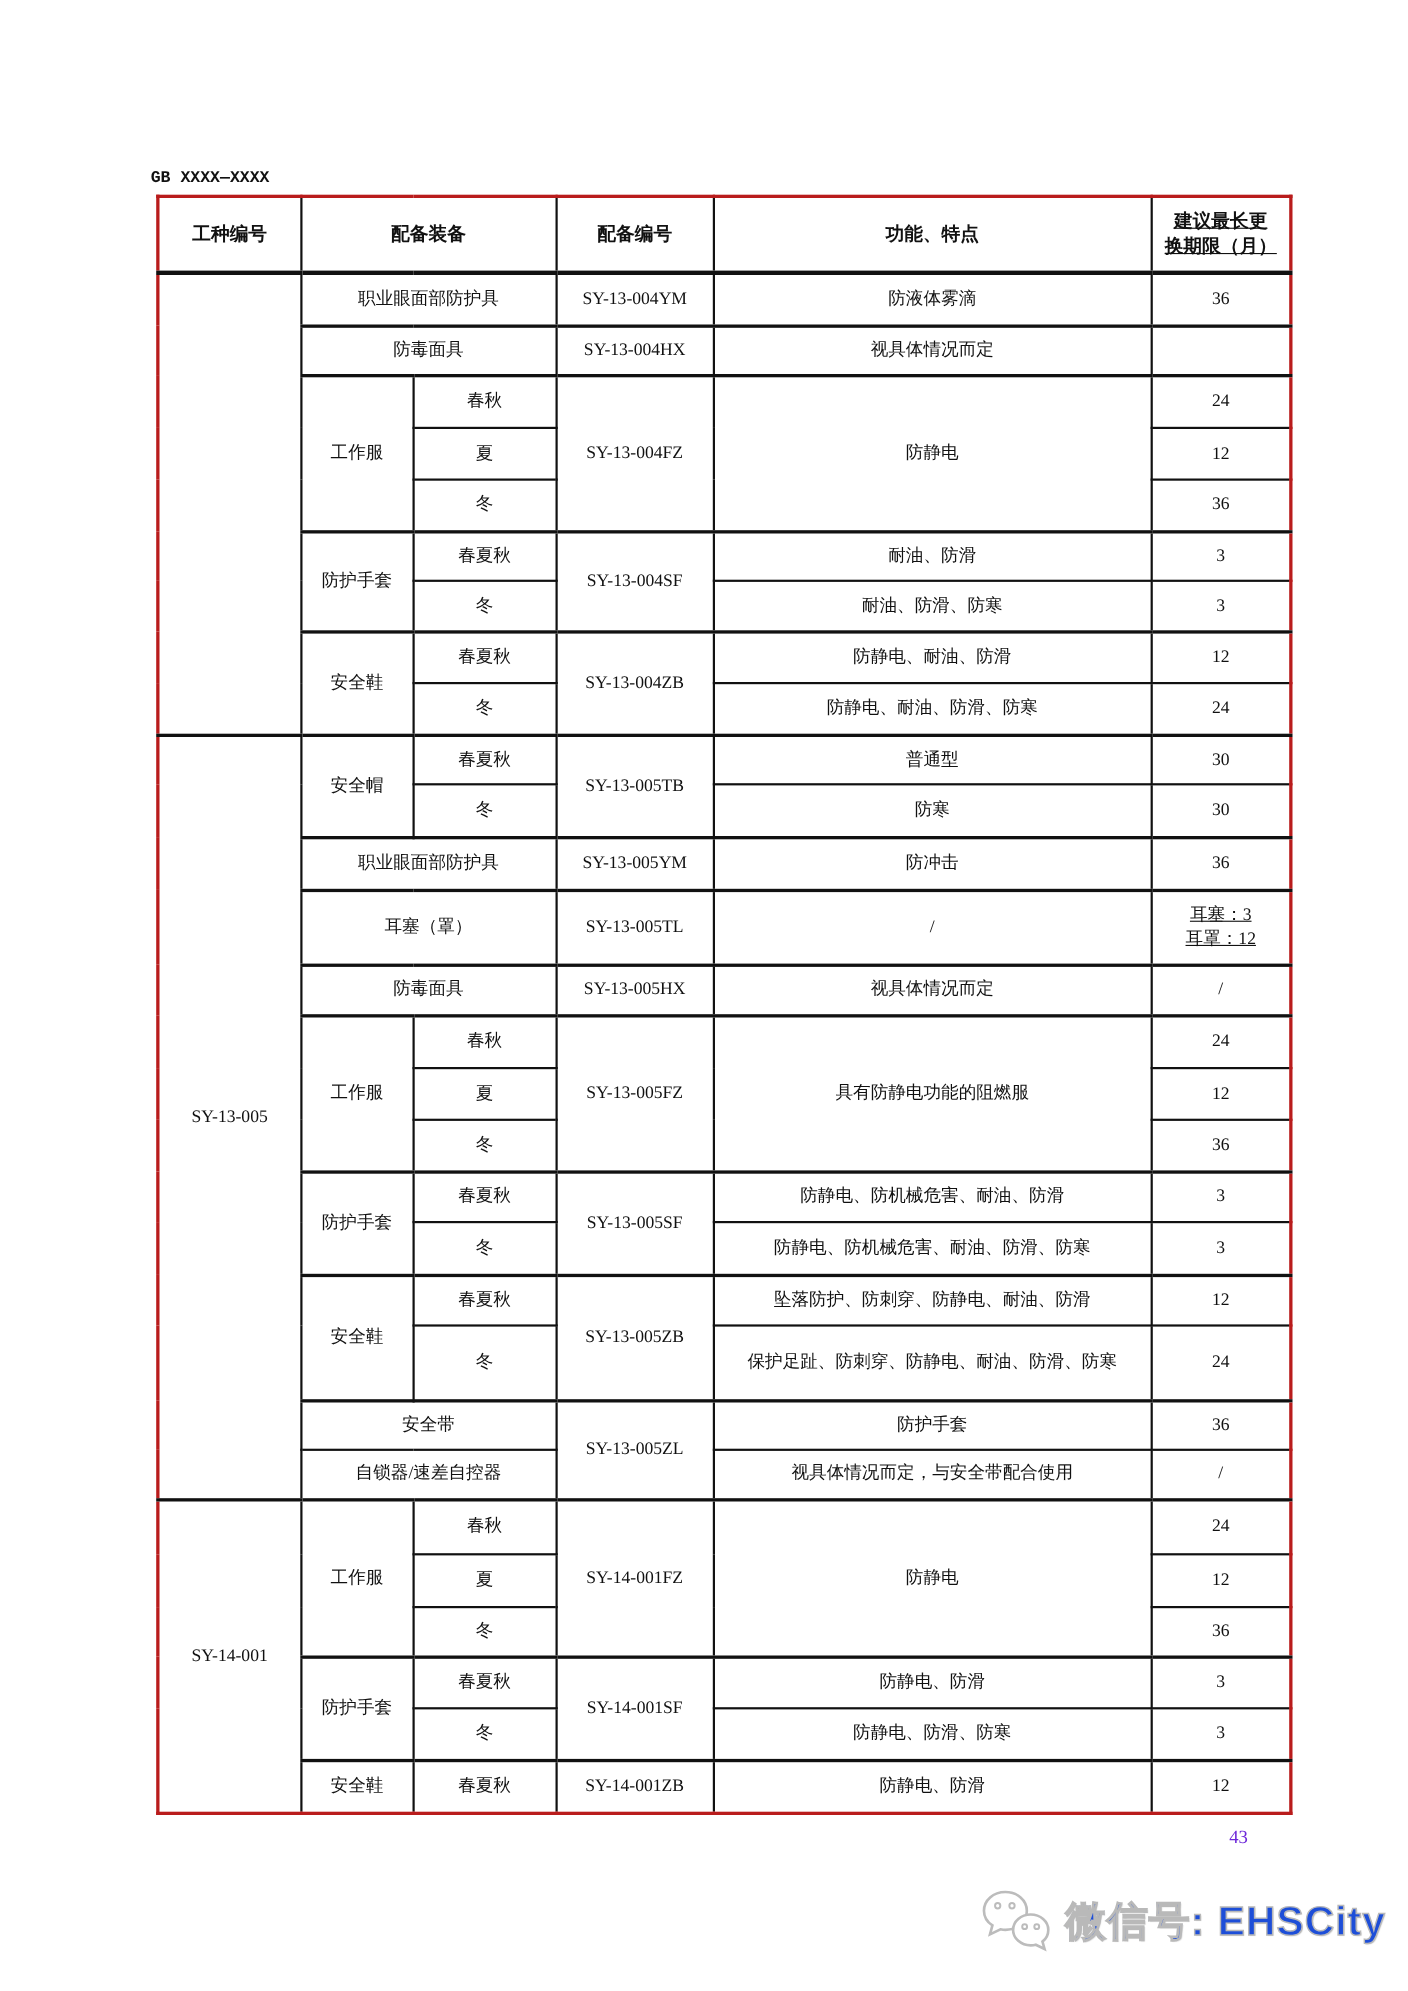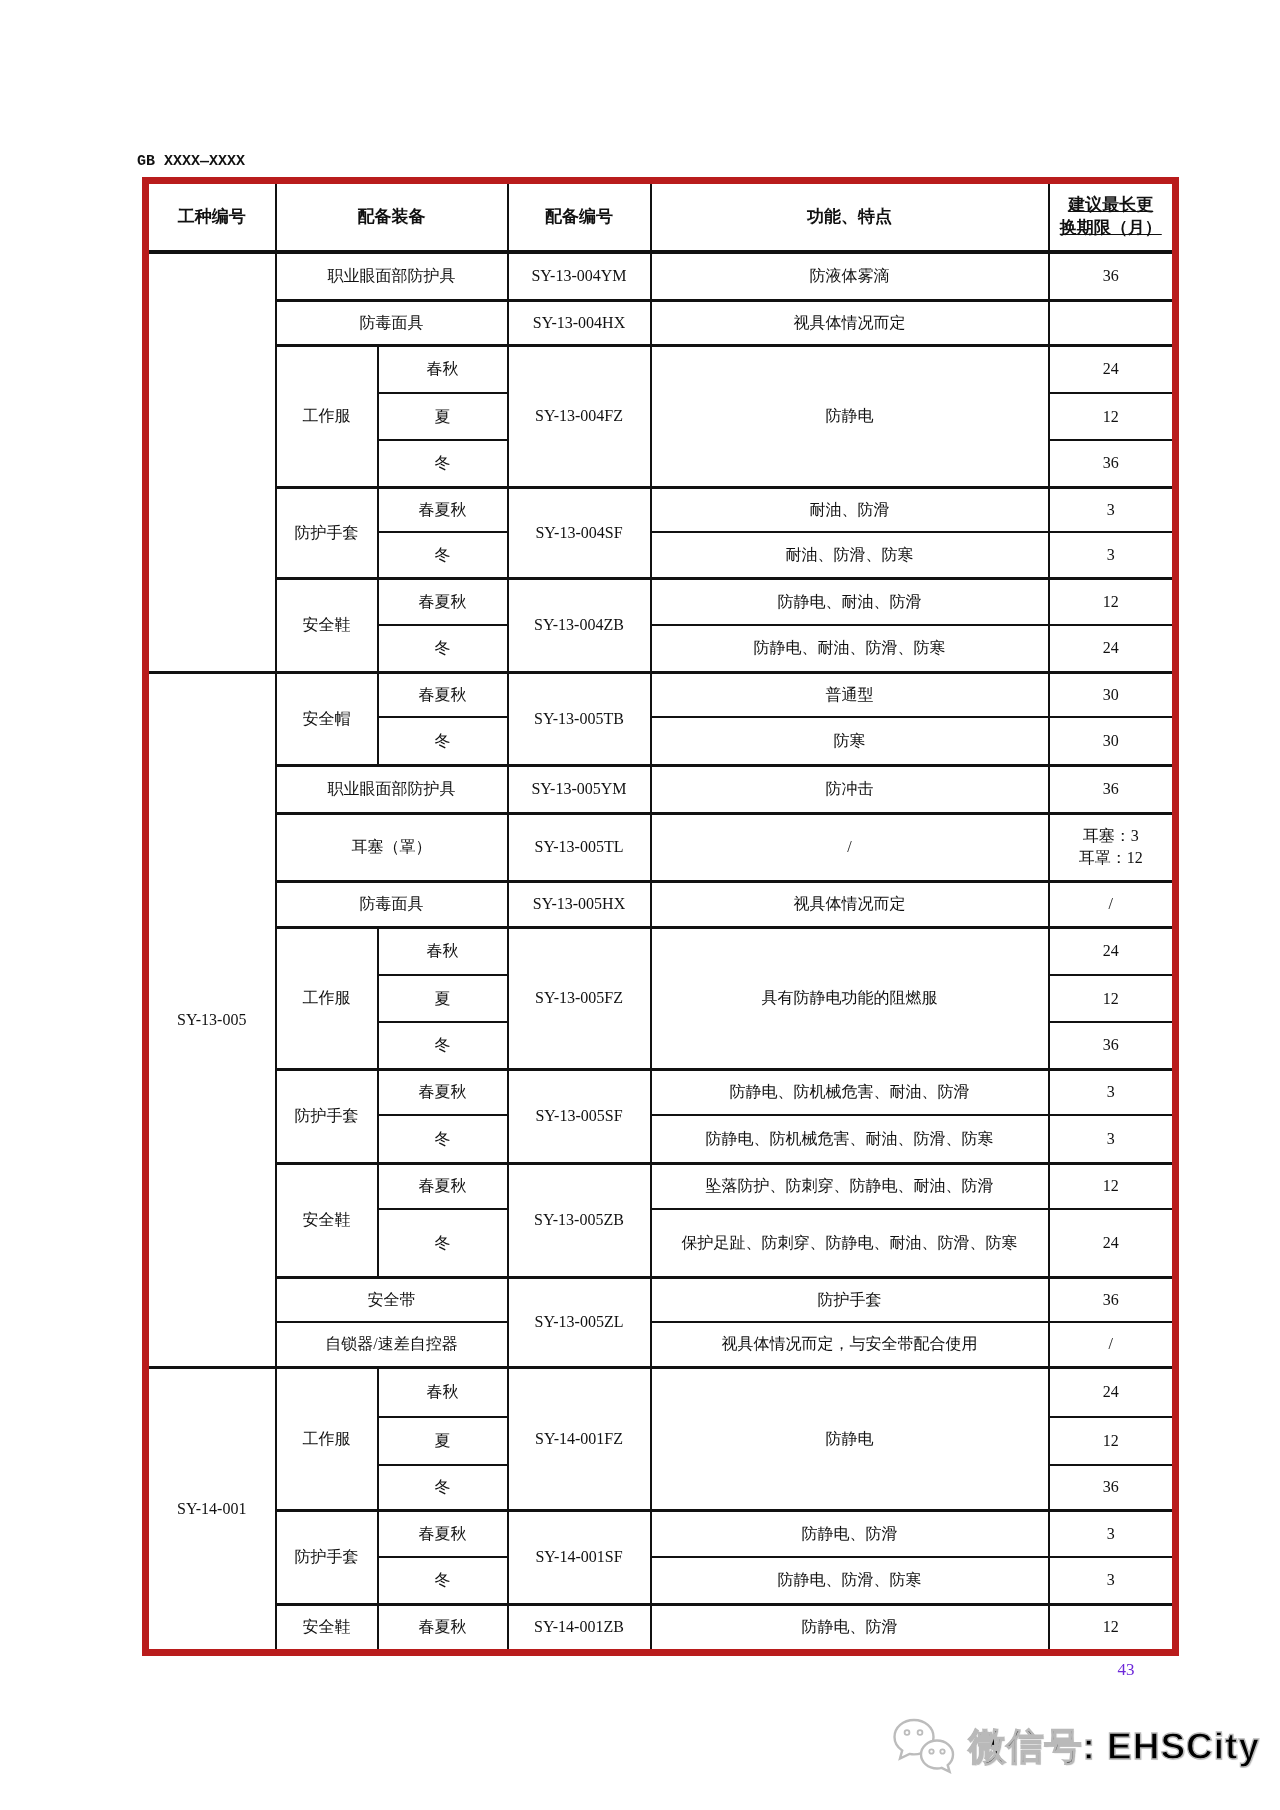--- a/index.html
+++ b/index.html
@@ -10,53 +10,53 @@
     padding-left:16px;
   }
   .doc-code{
     position:absolute;left:137px;top:153px;
     font-family:"Liberation Mono","DejaVu Sans Mono",monospace;
     font-size:15px;font-weight:bold;letter-spacing:0px;color:#111;
   }
   table.main{
     position:absolute;left:142px;top:177px;width:1030px;
     border-collapse:collapse;table-layout:fixed;
-    border:7px solid #b91c1c;
+    border:3px solid #b91c1c;
   }
   table.main th, table.main td{
     border:2px solid #111;
     padding:2px 4px;
     font-size:16px;
     text-align:center;
     vertical-align:middle;
     overflow:hidden;
     line-height:1.35;
   }
   table.main thead th{
     height:62px;
     font-family:"Liberation Sans","DejaVu Sans",sans-serif;
     font-weight:bold;font-size:17px;
     border-bottom:4px solid #111;
   }
   th.period-head{white-space:pre-line;line-height:1.85;text-decoration:underline;}
   td.fn{text-align:left;padding-left:16px;padding-right:10px;}
-  td.two{text-align:left;padding-left:8px;white-space:pre-line;line-height:1.75;}
+  td.two{text-align:left;padding-left:8px;white-space:pre-line;line-height:1.75;text-decoration:underline;}
   tr.sep td{border-top:3.5px solid #111;}
   .page-number{
     position:absolute;left:1094px;top:1660px;width:64px;text-align:center;
     font-size:17px;color:#6d28d9;
   }
   .watermark{
     position:absolute;right:36px;top:1712px;height:70px;
     display:flex;align-items:center;gap:12px;
   }
   .watermark-text{
     font-family:"Liberation Sans","DejaVu Sans",sans-serif;
     font-size:37px;font-weight:bold;letter-spacing:1px;
-    color:#000000;
+    color:#1d4ed8;
     -webkit-text-stroke:1.3px #b9b9b9;
     text-shadow:1px 1px 1px #d8d8d8;
     white-space:nowrap;
   }
 </style>
 </head>
 <body>
 
 <div class="page">
 

